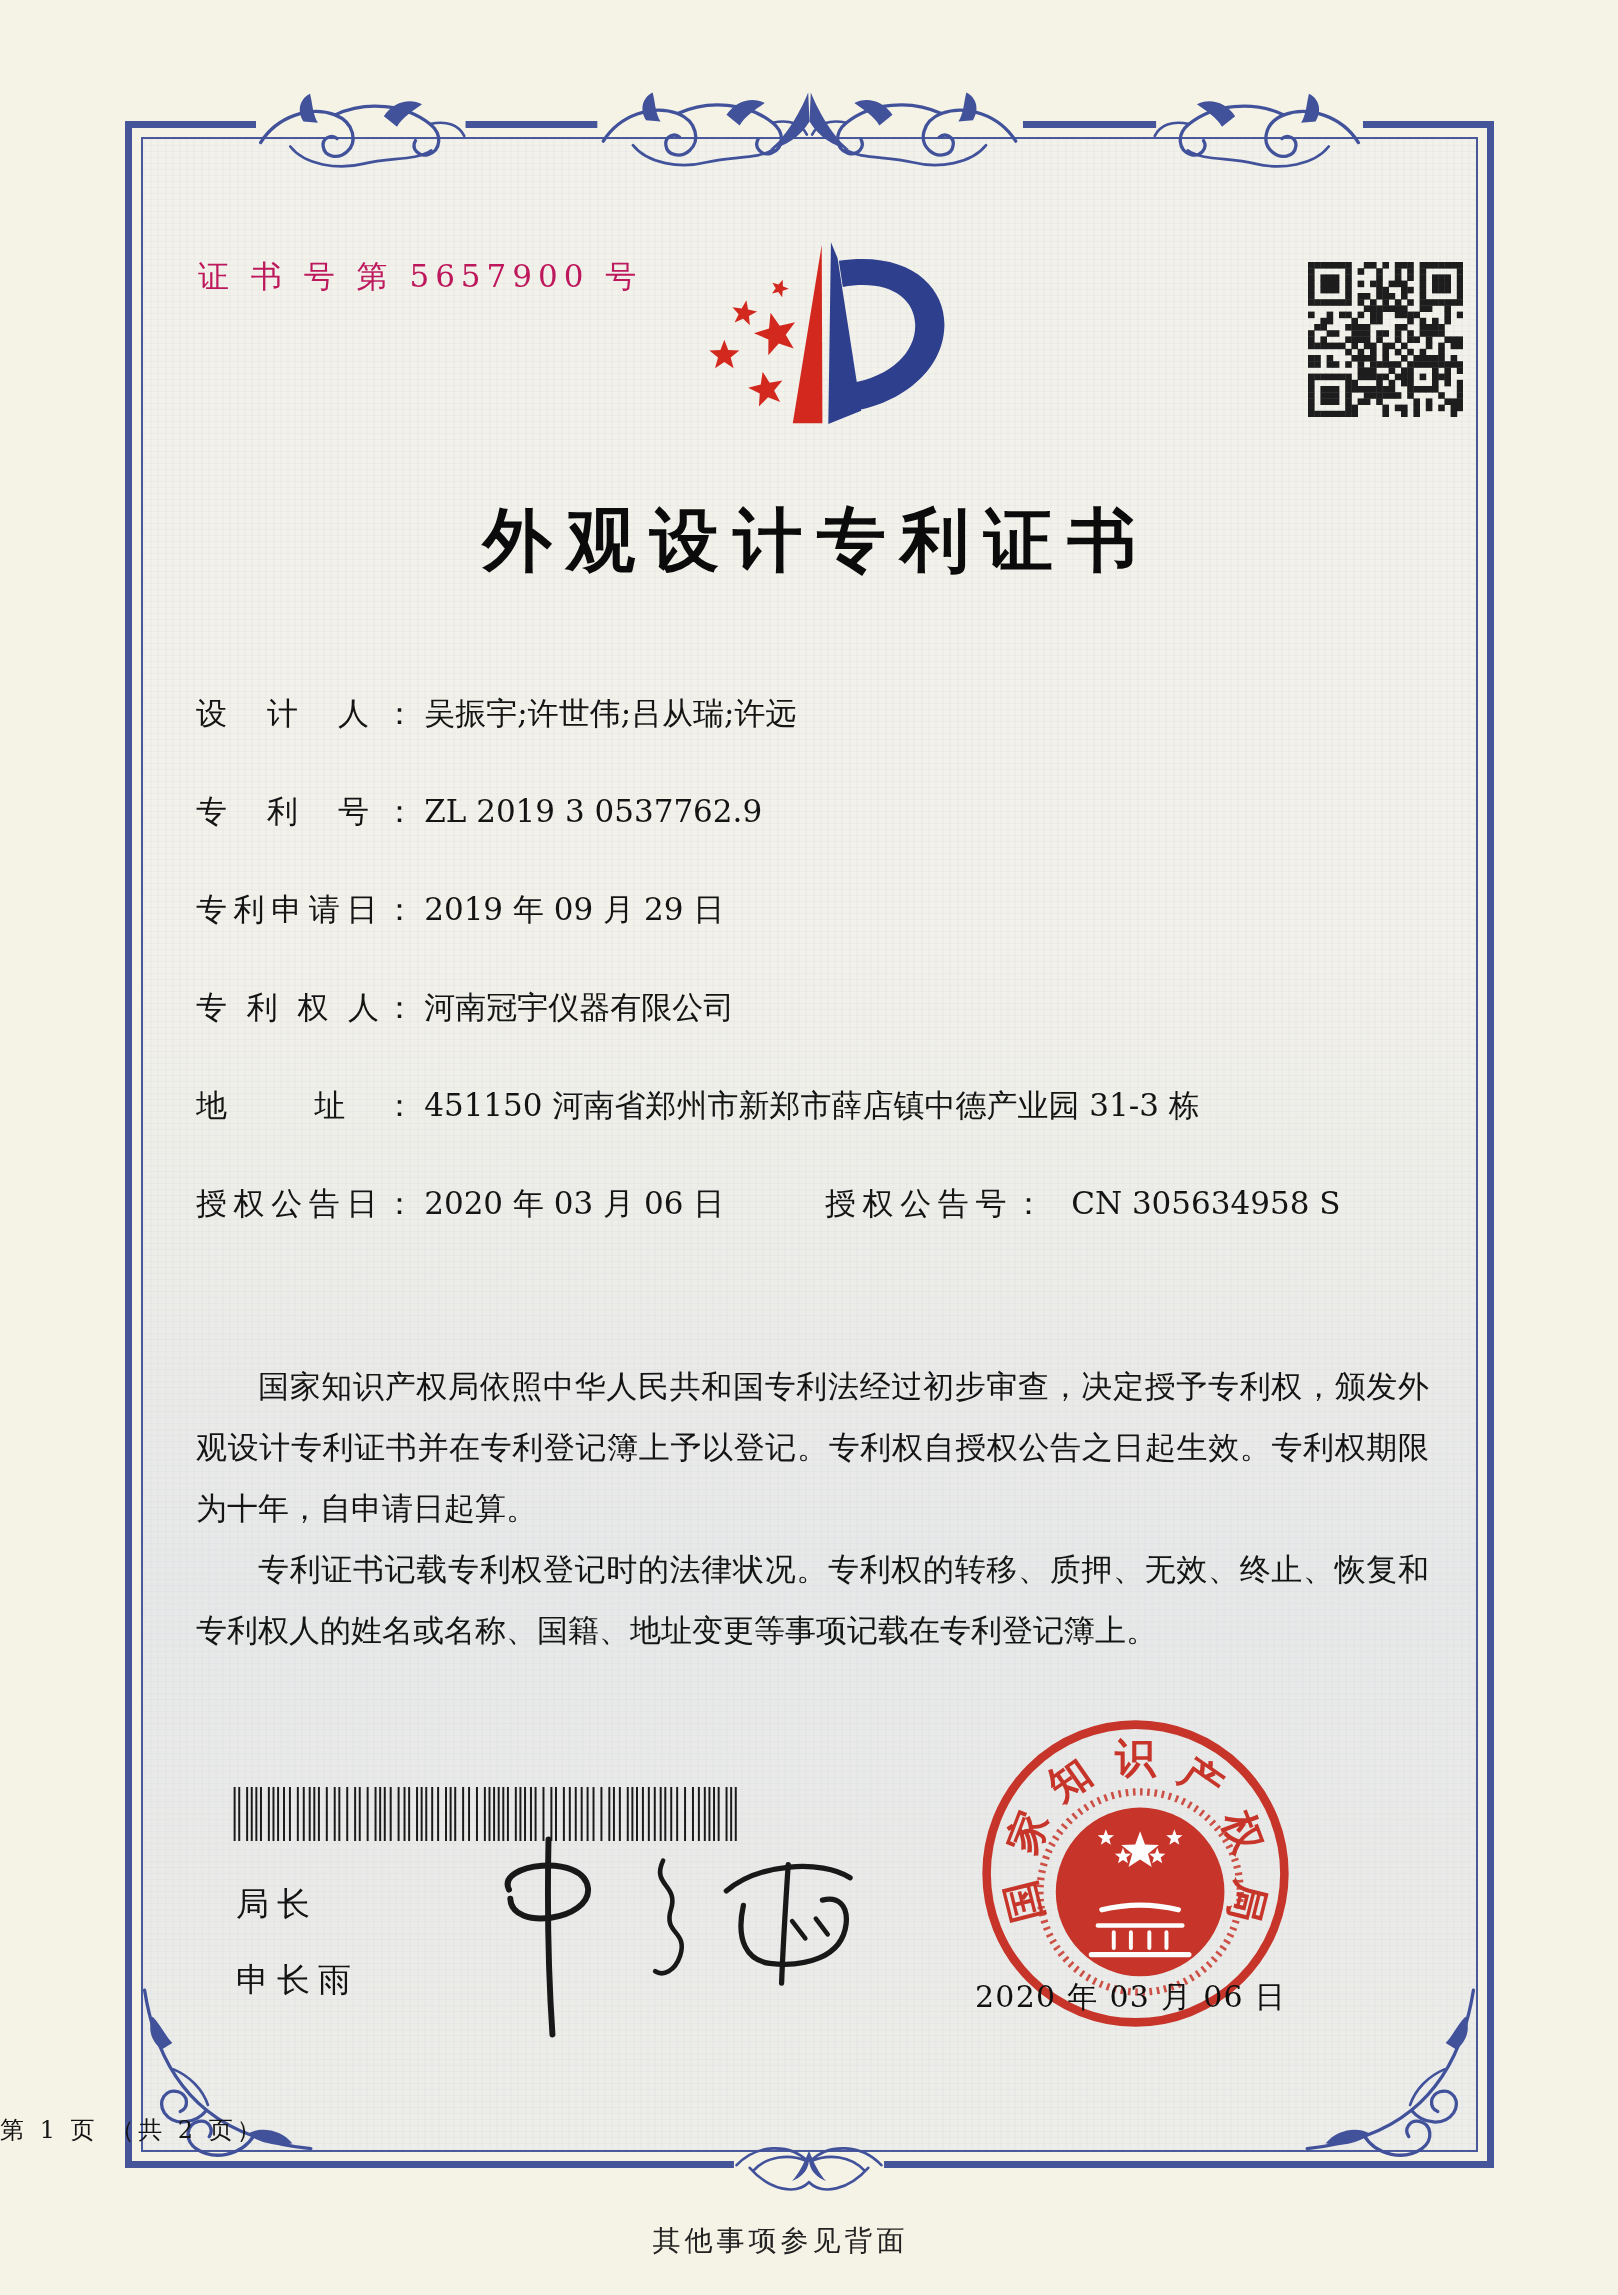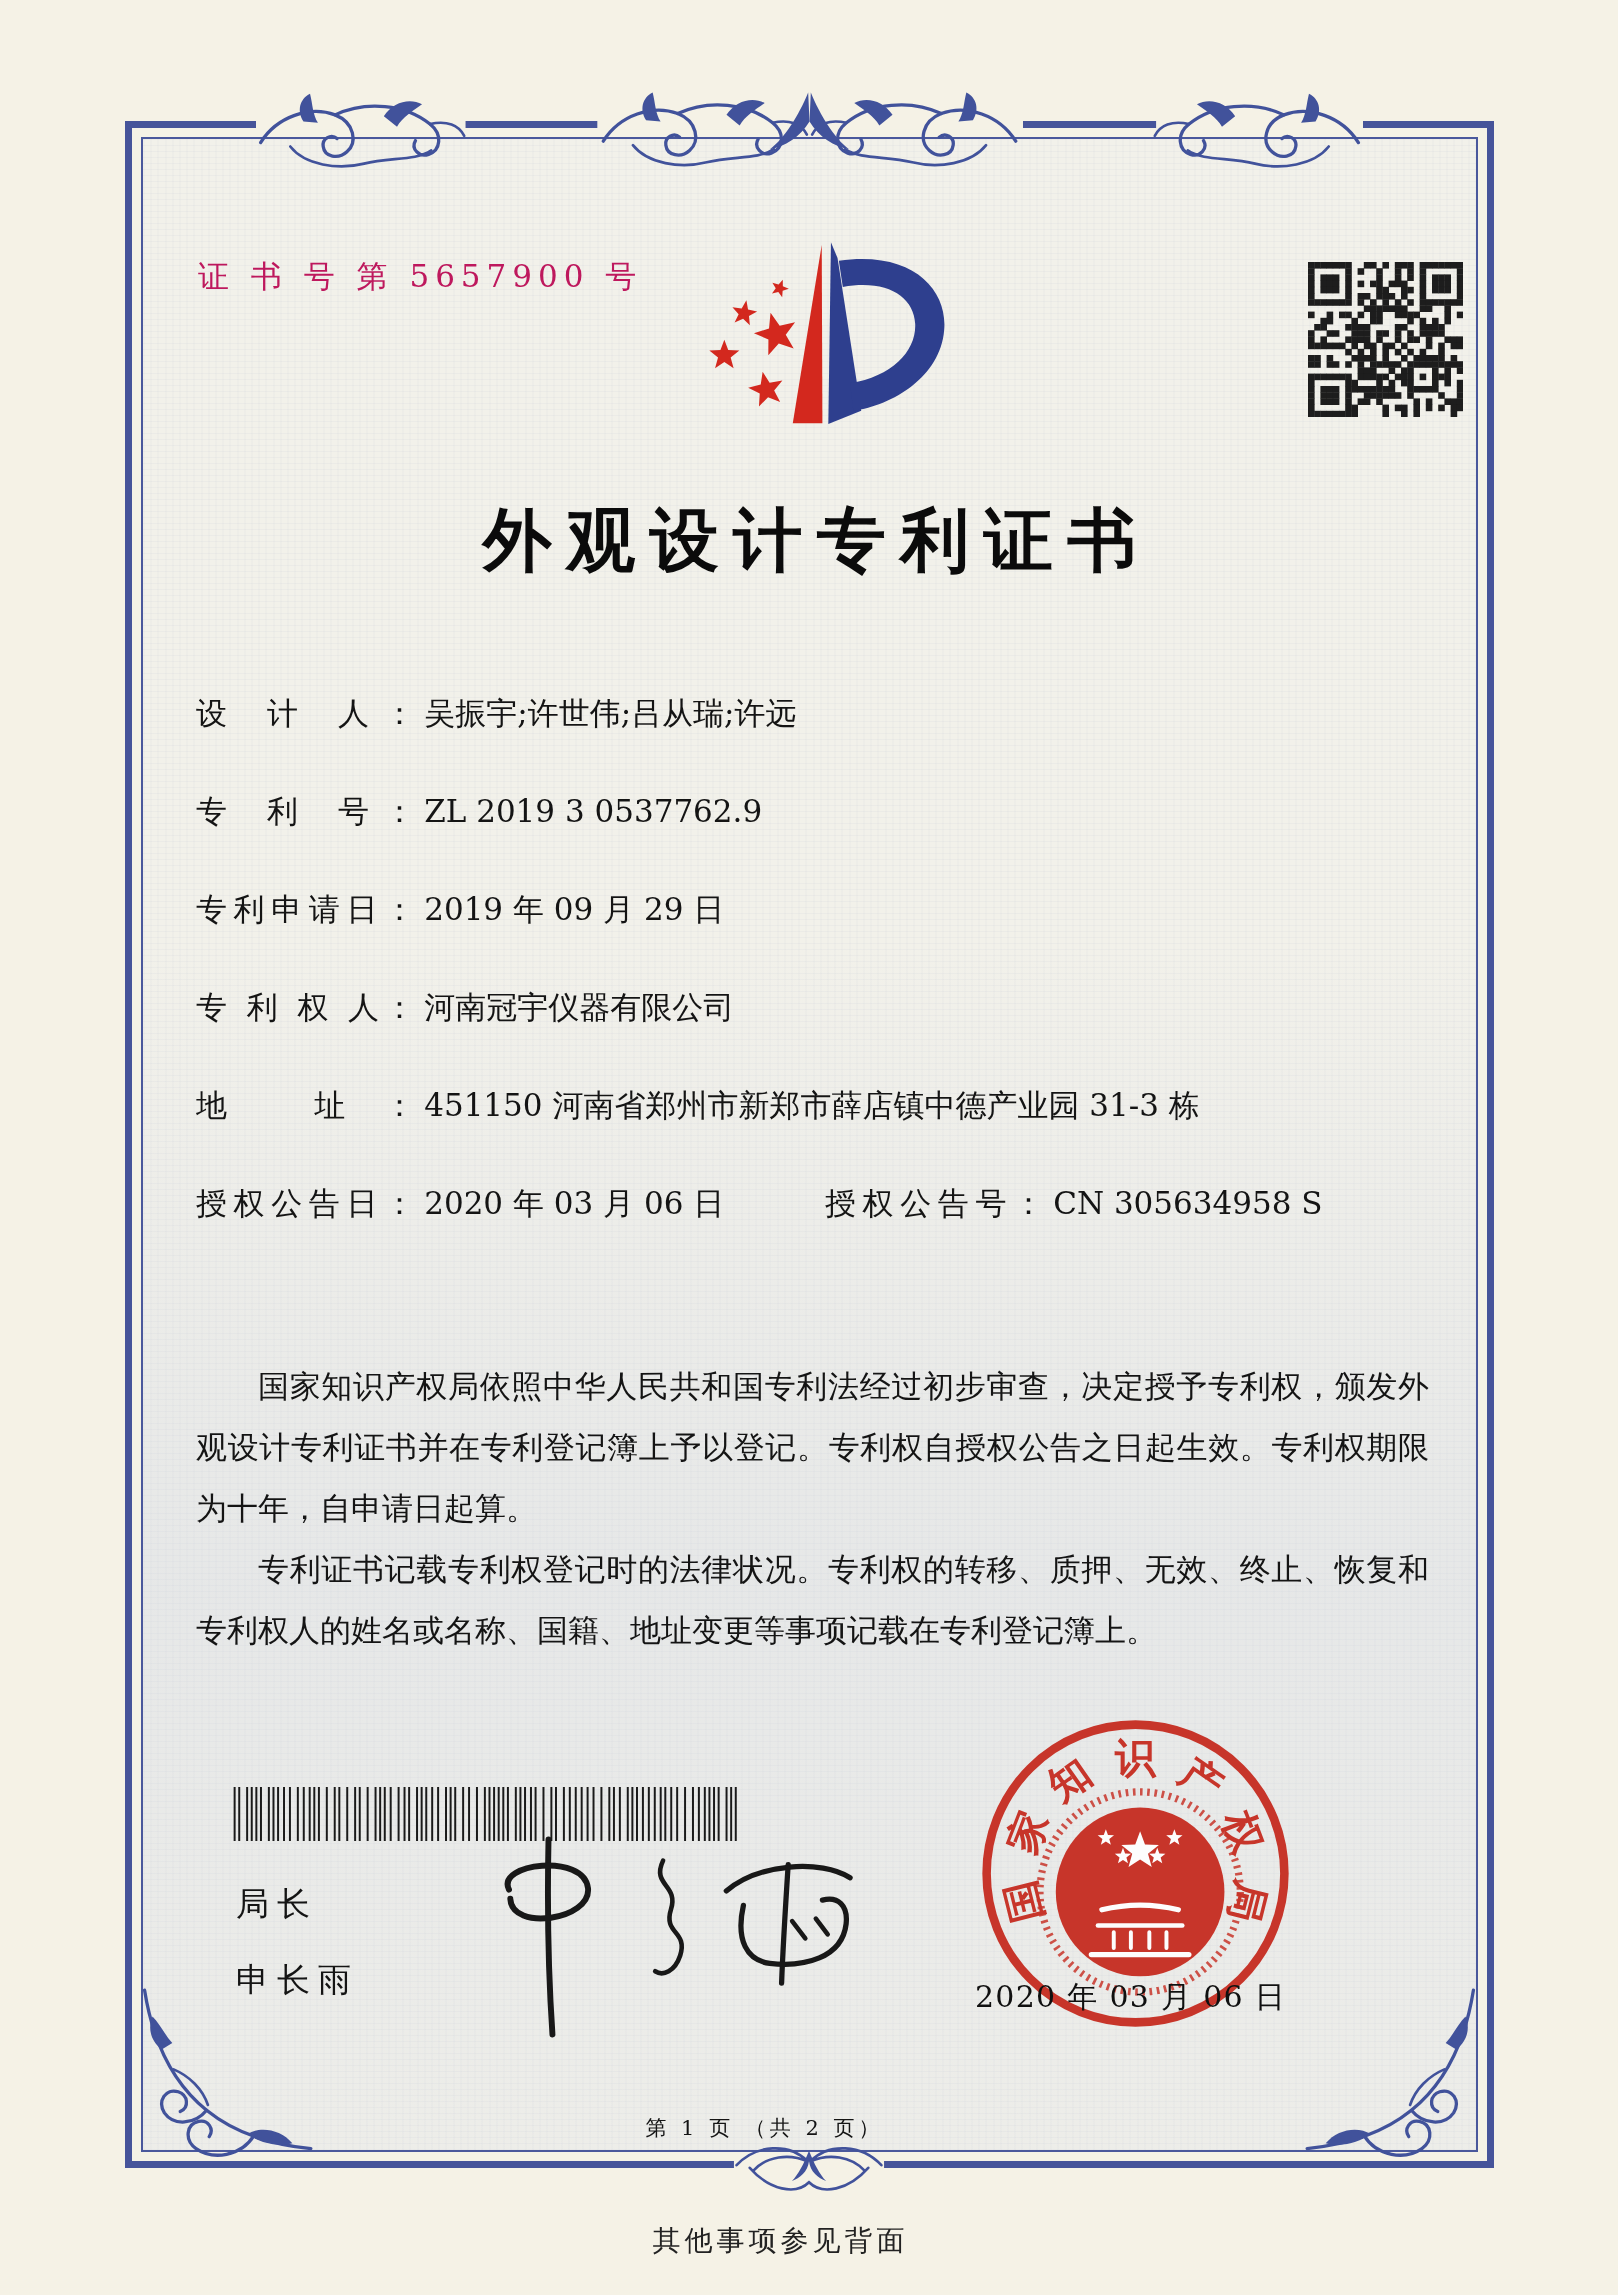--- a/index.html
+++ b/index.html
@@ -21,32 +21,32 @@
 
   .cert-no{position:absolute;left:198px;top:256px;font-size:31px;letter-spacing:6px;color:#be185d;}
   .logo-svg{position:absolute;left:695px;top:237px;}
   .qr-svg{position:absolute;left:1308px;top:262px;}
   .title{position:absolute;left:0;width:1619px;top:495px;margin:0;text-align:center;
          font-size:69px;font-weight:bold;letter-spacing:14.5px;text-indent:14.5px;color:#0b0b0b;}
   .fields{position:absolute;left:196px;top:693px;width:1233px;}
   .row{position:relative;display:flex;height:41px;line-height:41px;margin-bottom:57px;font-size:31px;white-space:nowrap;}
   .lbl{display:inline-block;width:219px;text-align:justify;text-align-last:justify;overflow:hidden;height:41px;}
   .val{margin-left:9.2px;white-space:pre;}
-  .pair2{position:absolute;left:629px;top:0;display:flex;}
+  .pair2{position:absolute;left:629px;top:0;display:flex;gap:18px;}
   .paras{position:absolute;left:196px;top:1356px;width:1233px;font-size:31px;line-height:61px;
          text-align:justify;word-break:break-all;}
   .paras p{margin:0;text-indent:62px;}
   .barcode-svg{position:absolute;left:232px;top:1787px;}
   .director-label{position:absolute;left:236px;top:1882px;font-size:33px;letter-spacing:8px;font-family:Liberation Serif, serif;}
   .director-name{position:absolute;left:236px;top:1958px;font-size:33px;letter-spacing:8px;}
   .sig-svg{position:absolute;left:455px;top:1825px;}
   .seal-svg{position:absolute;left:982px;top:1720px;opacity:.93;}
   .seal-date{position:absolute;left:966px;top:1977px;width:329px;text-align:center;font-size:30px;
              letter-spacing:1.3px;color:#101010;}
-  .page-footer{position:absolute;left:0;width:1529px;top:2114px;text-align:center;font-size:21px;letter-spacing:4px;}
+  .page-footer{position:absolute;left:0;width:1529px;top:2114px;font-size:24px;letter-spacing:4px;}
   .back-note{position:absolute;left:0;width:1529px;top:2222px;text-align:center;font-size:28px;letter-spacing:4px;color:#222;padding-left:16px;}
 </style>
 </head>
 <body>
 
 <div class="page">
 
   <div class="frame">
     <div class="frame-inner"></div>
   </div>

